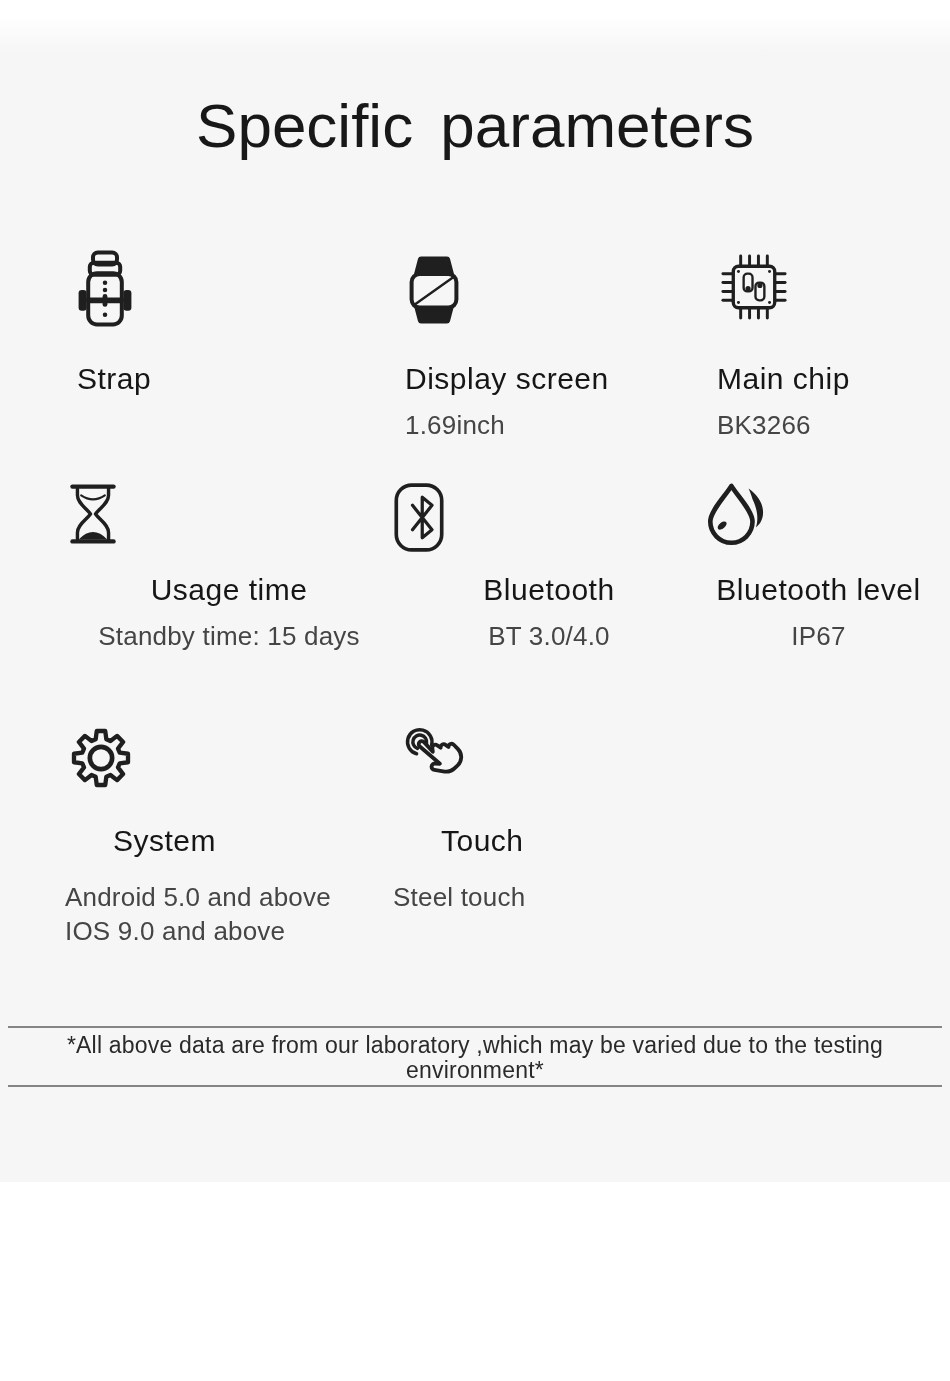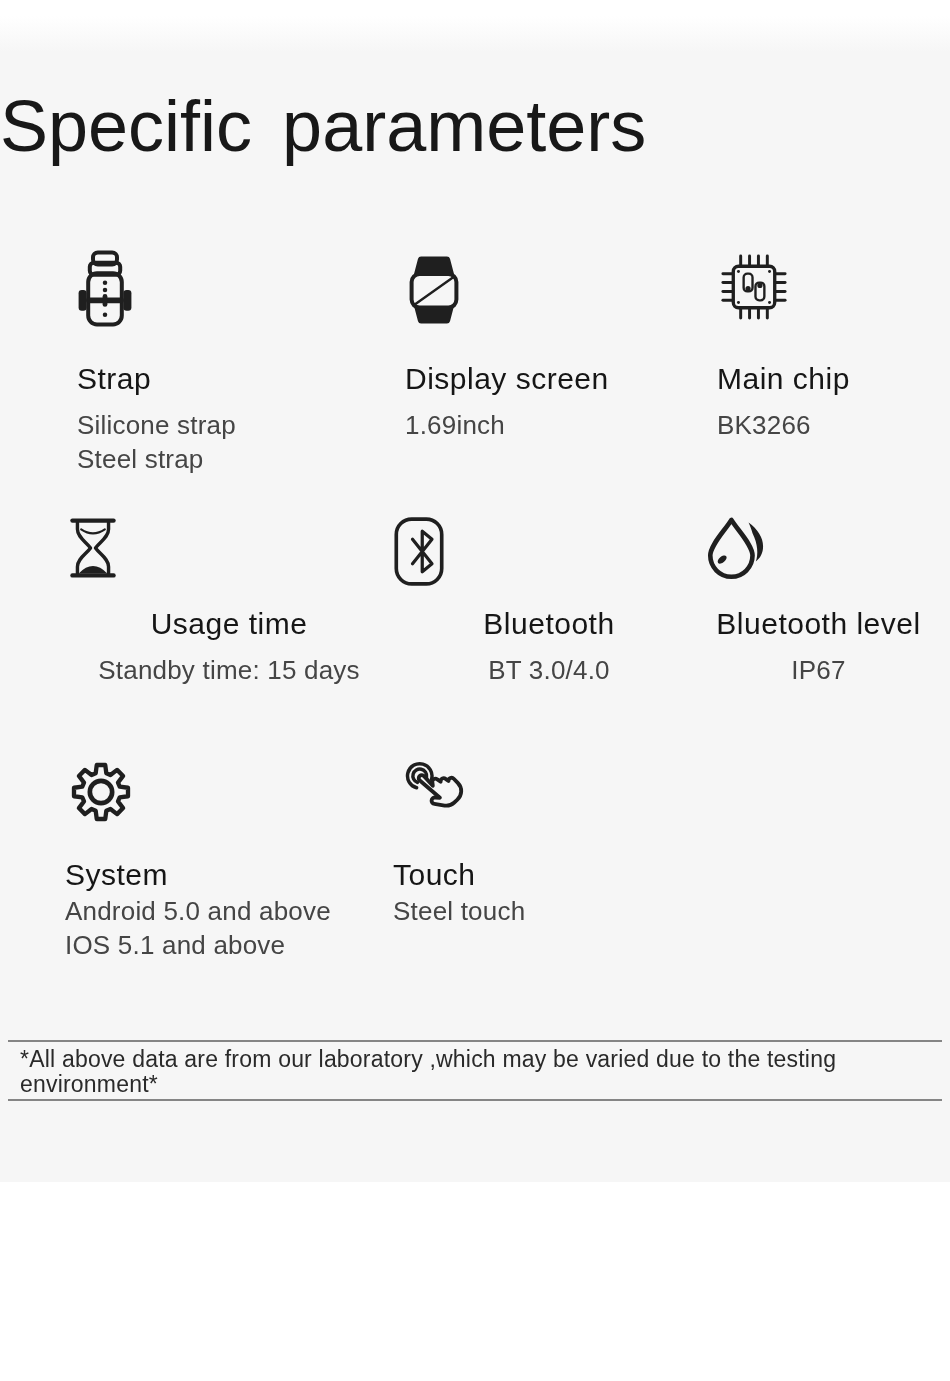--- a/index.html
+++ b/index.html
@@ -6,53 +6,53 @@
   body { background:#ffffff; font-family:"Liberation Sans", sans-serif; }
   .page {
     position:relative; width:950px; height:1381px; background:#ffffff;
     overflow:hidden; margin:0 auto;
   }
   .gray-section {
     width:950px; height:1182px;
     background:linear-gradient(180deg,#ffffff 0px,#ffffff 16px,#f6f6f6 52px,#f6f6f6 100%);
   }
   .page-title {
-    padding-top:90px; height:162px; 
-    font-size:72px; line-height:72px; font-weight:400; color:#181818;
+    padding-top:90px; height:162px; text-align:center;
+    font-size:62px; line-height:72px; font-weight:400; color:#181818;
     word-spacing:10px; letter-spacing:0px; white-space:nowrap;
   }
   .spec-grid { padding-left:65px; padding-right:18px; }
   .spec-row { display:grid; grid-template-columns:328px 312px 1fr; }
   .row-1 { margin-top:88px;margin-left:12px; }
   .row-2 { margin-top:39px;text-align:center; }
   .row-3 { margin-top:69px; }
   .icon-box { display:flex; align-items:flex-start; }
   .row-1 .icon-box { height:80px; }
   .row-2 .icon-box { height:68px; }
   .row-3 .icon-box { height:80px; }
   .spec-label {
     font-size:30px; line-height:38px; color:#161616; letter-spacing:0.5px;
     white-space:nowrap;
   }
   .row-1 .spec-label { margin-top:30px; }
   .row-2 .spec-label { margin-top:22px; }
-  .row-3 .spec-label { margin-top:20px; }
+  .row-3 .spec-label { margin-top:20px;margin-left:48px; }
   .spec-values { margin-top:10px; }
-  .row-3 .spec-values { margin-top:0; }
+  .row-3 .spec-values { margin-top:20px; }
   .spec-value {
     font-size:26px; line-height:34px; color:#454545; letter-spacing:0.2px;
     white-space:nowrap;
   }
   .footer-note {
     margin:78px 8px 0 8px;
     border-top:2px solid #858585; border-bottom:2px solid #858585;
     padding:5px 0 2px 0;
   }
   .footer-text {
-    max-width:910px; margin:0 auto; 
+    max-width:910px; margin:0 auto; text-align:center;
     font-size:23px; line-height:25px; color:#2a2a2a; letter-spacing:0.2px;
   }
   svg { display:block; }
   .stroke { fill:none; stroke:#1f1f1f; stroke-linecap:round; stroke-linejoin:round; }
   .fill { fill:#1f1f1f; stroke:none; }
   .bgfill { fill:#f6f6f6; stroke:#1f1f1f; stroke-linecap:round; stroke-linejoin:round; }
 </style>
 </head>
 <body>
 
@@ -74,24 +74,20 @@
               <rect class="fill" x="2" y="50" width="10" height="26" rx="4"></rect>
               <rect class="fill" x="58" y="50" width="10" height="26" rx="4"></rect>
               <line class="stroke" x1="15" y1="63" x2="55" y2="63" stroke-width="7"></line>
               <circle class="fill" cx="35" cy="41" r="2.8"></circle>
               <circle class="fill" cx="35" cy="50" r="2.8"></circle>
               <rect class="fill" x="32" y="55" width="6" height="16" rx="3"></rect>
               <circle class="fill" cx="35" cy="81" r="2.8"></circle>
             </svg>
           </div>
           <div class="spec-label">Strap</div>
-          <div class="spec-values">
-            <div class="spec-value">Silicone strap</div>
-            <div class="spec-value">Steel strap</div>
-          </div>
         </div>
 
         <div class="cell">
           <div class="icon-box">
             <svg width="58" height="80" viewBox="0 0 72 100">
               <path class="fill" d="M20,8 h32 a4,4 0 0 1 4,3 l5,19 H11 l5,-19 a4,4 0 0 1 4,-3 Z"></path>
               <path class="fill" d="M20,92 h32 a4,4 0 0 0 4,-3 l5,-19 H11 l5,19 a4,4 0 0 0 4,3 Z"></path>
               <rect class="bgfill" x="8" y="30" width="56" height="42" rx="10" stroke-width="5"></rect>
               <line class="stroke" x1="12" y1="68" x2="60" y2="34" stroke-width="3"></line>
             </svg>
@@ -193,21 +189,21 @@
         <div class="cell">
           <div class="icon-box">
             <svg width="72" height="72" viewBox="0 0 100 100">
               <path class="stroke" stroke-width="6" d="M76,42.6 L87.5,44.1 L87.5,55.9 L76,57.4 L73.6,63.1 L80.7,72.3 L72.3,80.7 L63.1,73.6 L57.4,76 L55.9,87.5 L44.1,87.5 L42.6,76 L36.9,73.6 L27.7,80.7 L19.3,72.3 L26.4,63.1 L24,57.4 L12.5,55.9 L12.5,44.1 L24,42.6 L26.4,36.9 L19.3,27.7 L27.7,19.3 L36.9,26.4 L42.6,24 L44.1,12.5 L55.9,12.5 L57.4,24 L63.1,26.4 L72.3,19.3 L80.7,27.7 L73.6,36.9 Z"></path>
               <circle class="stroke" cx="50" cy="50" r="15.5" stroke-width="6.5"></circle>
             </svg>
           </div>
           <div class="spec-label">System</div>
           <div class="spec-values">
             <div class="spec-value">Android 5.0 and above</div>
-            <div class="spec-value">IOS 5.1 and above</div>
+            <div class="spec-value">IOS 9.0 and above</div>
           </div>
         </div>
 
 
         <div class="cell">
           <div class="icon-box">
             <svg width="78" height="72" viewBox="0 0 100 94">
               <path class="stroke" stroke-width="4.5" d="M29.9,41.5 A16,16 0 1 1 49.5,30.1"></path>
               <path class="stroke" stroke-width="4.5" d="M30.9,34.5 A9,9 0 1 1 42.9,27.6"></path>
               <g transform="rotate(-42 34 26)">

